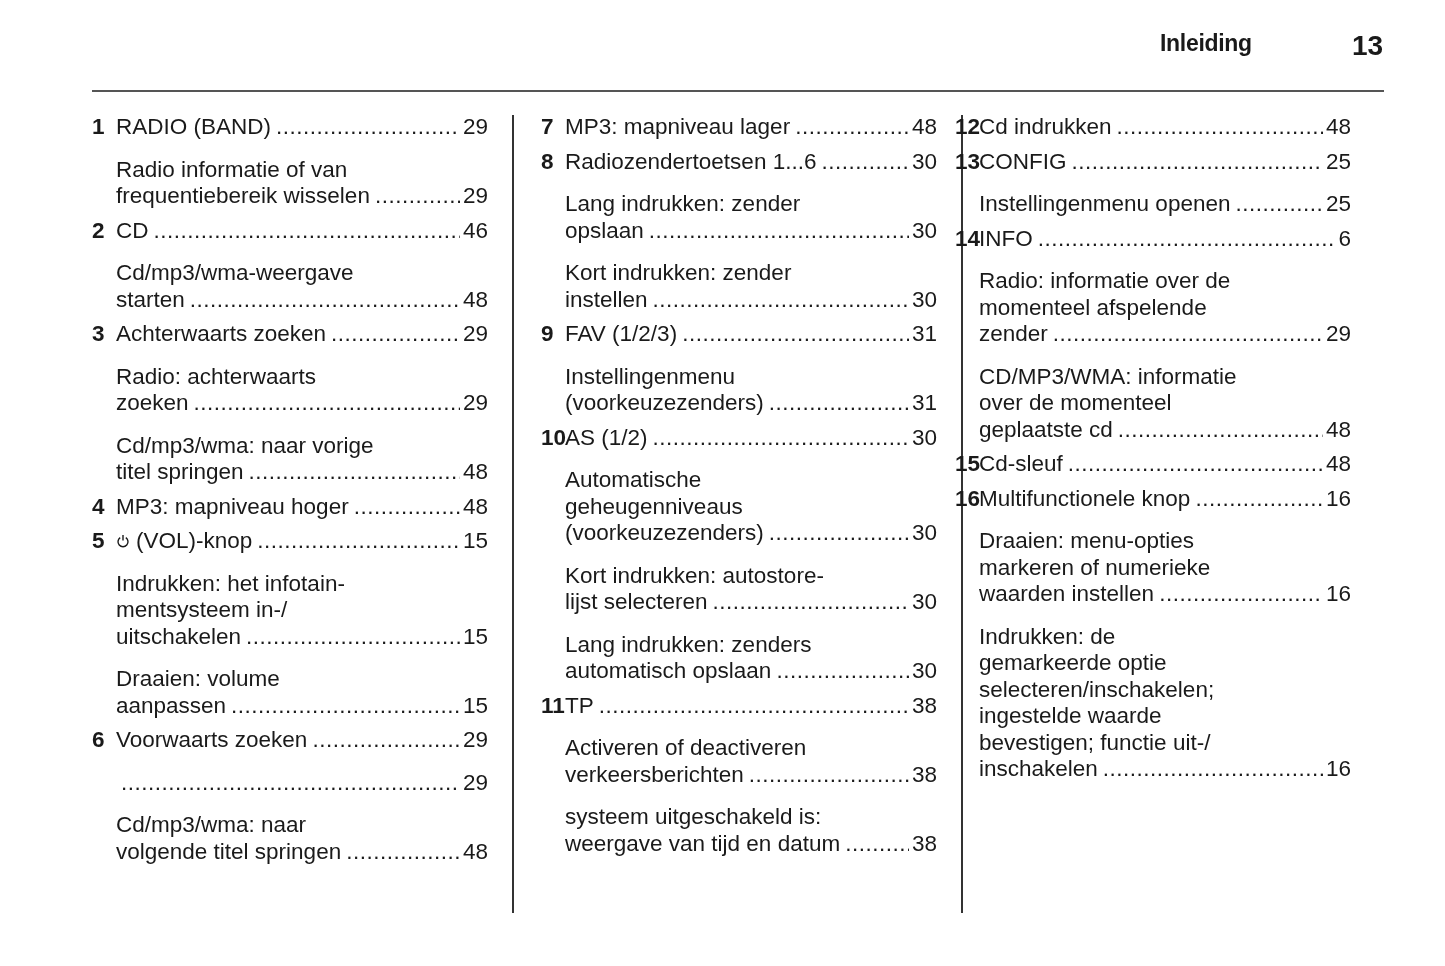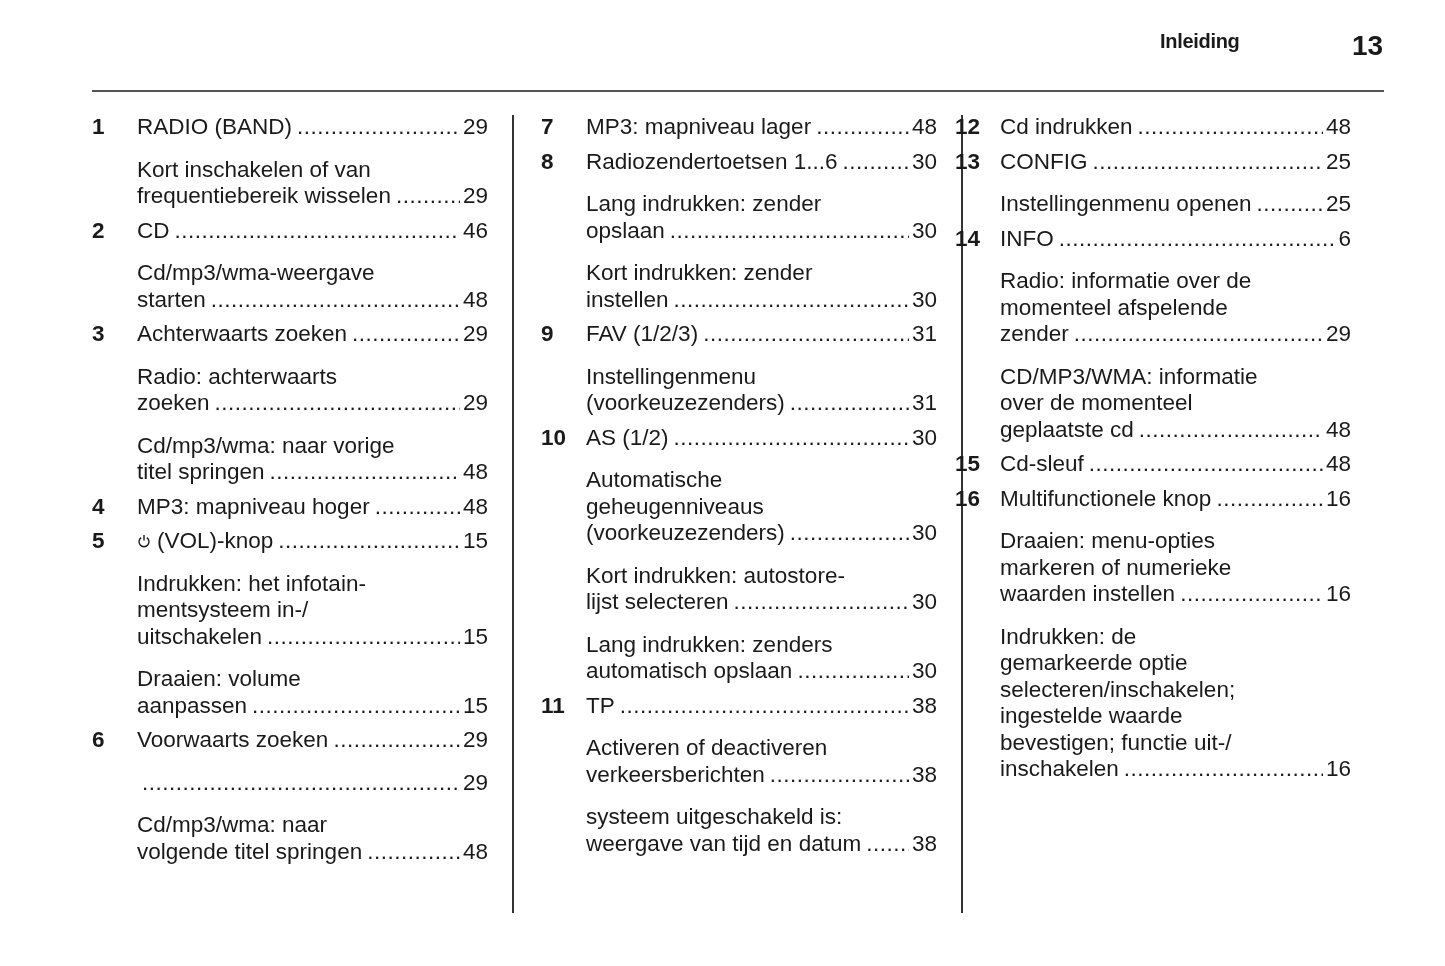--- a/index.html
+++ b/index.html
@@ -1,31 +1,31 @@
 <!DOCTYPE html>
 <html><head>
 <meta charset="utf-8">
 <style>
   html, body { margin: 0; padding: 0; background: #ffffff; }
   body { width: 1445px; height: 966px; position: relative; overflow: hidden;
          font-family: "Liberation Sans", sans-serif; color: #1a1a1a; }
-  .header-title { position: absolute; top: 30px; left: 1160px; font-size: 20px; font-weight: bold; letter-spacing: -0.3px; }
+  .header-title { position: absolute; top: 30px; left: 1160px; font-size: 23px; font-weight: bold; letter-spacing: -0.3px; }
   .header-page { position: absolute; top: 30px; left: 1352px; font-size: 28px; font-weight: bold; }
   .header-rule { position: absolute; top: 90px; left: 92px; width: 1292px; height: 2px; background: #555; }
   .vrule { position: absolute; top: 115px; width: 2px; height: 798px; background: #333; }
   .col { position: absolute; top: 114px; width: 396px; }
   .col1 { left: 92px; }
   .col2 { left: 541px; }
   .col3 { left: 955px; }
   .entry { position: relative; font-size: 22.5px; line-height: 26.5px; }
   .entry.main { margin-top: 8px; }
   .entry.sub { margin-top: 16px; }
   .entry.first { margin-top: 0; }
   .num { position: absolute; left: 0; top: 0; font-weight: bold; width: 44px; }
-  .body { margin-left: 45px; }
+  .body { margin-left: 24px; }
   .line { display: flex; white-space: nowrap; }
   .line .text { flex: 0 0 auto; }
   .line .dots { flex: 1 1 auto; overflow: hidden; white-space: nowrap; margin: 0 3px 0 5px; letter-spacing: 0.5px; }
   .line .dots::before { content: "........................................................................................................................"; }
   .line .page { flex: 0 0 auto; }
   .power-icon { display: inline-block; width: 14px; height: 14px; position: relative; margin-right: 6px; vertical-align: -1px; }
   .power-icon svg { width: 14px; height: 14px; }
 </style>
 </head>
 <body>
@@ -46,21 +46,21 @@
         <div class="line">
           <span class="text"><span>RADIO (BAND)</span></span>
           <span class="dots"></span>
           <span class="page">29</span>
         </div>
       </div>
     </div>
     <div class="entry sub">
       <div class="body">
         <div class="line">
-          <span class="text"><span>Kort inschakelen of van</span></span>
+          <span class="text"><span>Radio informatie of van</span></span>
         </div>
         <div class="line">
           <span class="text"><span>frequentiebereik wisselen</span></span>
           <span class="dots"></span>
           <span class="page">29</span>
         </div>
       </div>
     </div>
     <div class="entry main">
       <span class="num">2</span>

